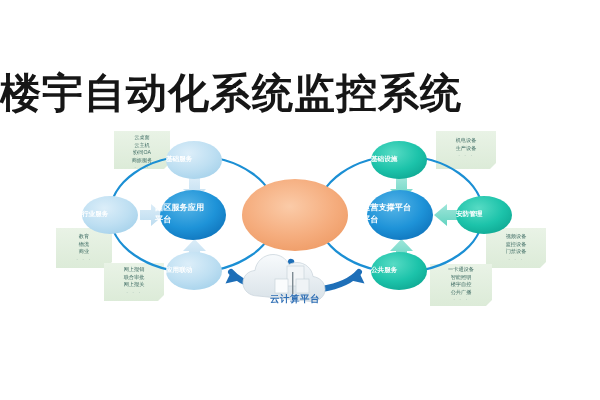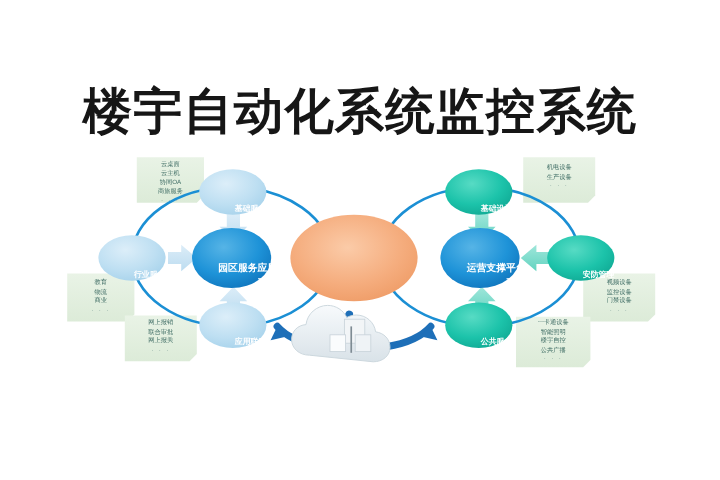--- a/index.html
+++ b/index.html
@@ -5,29 +5,29 @@
   html,body{margin:0;padding:0;}
   body{
     width:600px;height:400px;overflow:hidden;background:#ffffff;
     font-family:"Liberation Sans","DejaVu Sans",sans-serif;
     position:relative;
   }
   #stage{position:absolute;left:0;top:0;width:600px;height:400px;}
   svg.layer{position:absolute;left:0;top:0;width:600px;height:400px;}
 
   .title{
-    position:absolute;left:0;top:72px;width:600px;text-align:center;
+    position:absolute;left:0;top:72px;width:600px;
     font-family:"DejaVu Serif","Liberation Serif",serif;
     font-size:41px;font-weight:700;letter-spacing:1px;color:#161616;
     line-height:1.05;white-space:nowrap;
   }
 
   
-  .lbl{position:absolute;text-align:right;color:#ffffff;font-weight:700;
-       line-height:1.15;pointer-events:none;margin-top:16px;}
+  .lbl{position:absolute;text-align:left;color:#ffffff;font-weight:700;
+       line-height:1.15;pointer-events:none;}
 
   .gbox-txt{position:absolute;text-align:center;color:#3d6b63;
             line-height:1.45;font-size:5.2px;white-space:nowrap;}
   .gbox-txt .dots{color:#8aa9a0;letter-spacing:1.5px;}
 
   .cloud-lbl{position:absolute;text-align:center;color:#2f6fb5;
              font-weight:700;font-size:9.5px;letter-spacing:.5px;}
 </style>
 </head>
 <body>
@@ -173,20 +173,21 @@
   <div class="lbl" style="left:362px;top:215px;width:76px;font-size:8.2px;">平台</div>
 
   <div class="lbl" style="left:166px;top:155px;width:56px;font-size:6.6px;">基础服务</div>
   <div class="lbl" style="left:82px;top:210px;width:56px;font-size:6.6px;">行业服务</div>
   <div class="lbl" style="left:166px;top:266px;width:56px;font-size:6.6px;">应用联动</div>
 
   <div class="lbl" style="left:371px;top:155px;width:56px;font-size:6.6px;">基础设施</div>
   <div class="lbl" style="left:456px;top:210px;width:56px;font-size:6.6px;">安防管理</div>
   <div class="lbl" style="left:371px;top:266px;width:56px;font-size:6.6px;">公共服务</div>
 
+  <div class="cloud-lbl" style="left:245px;top:293px;width:100px;">云计算平台</div>
 
   <div class="gbox-txt" id="gb0" style="left:114px;top:134px;width:56px;">
       <div>云桌面</div>
       <div>云主机</div>
       <div>协同OA</div>
       <div>商旅服务</div>
       <div class="dots">· · ·</div>
     </div>
   <div class="gbox-txt" id="gb1" style="left:56px;top:233px;width:56px;">
       <div>教育</div>

